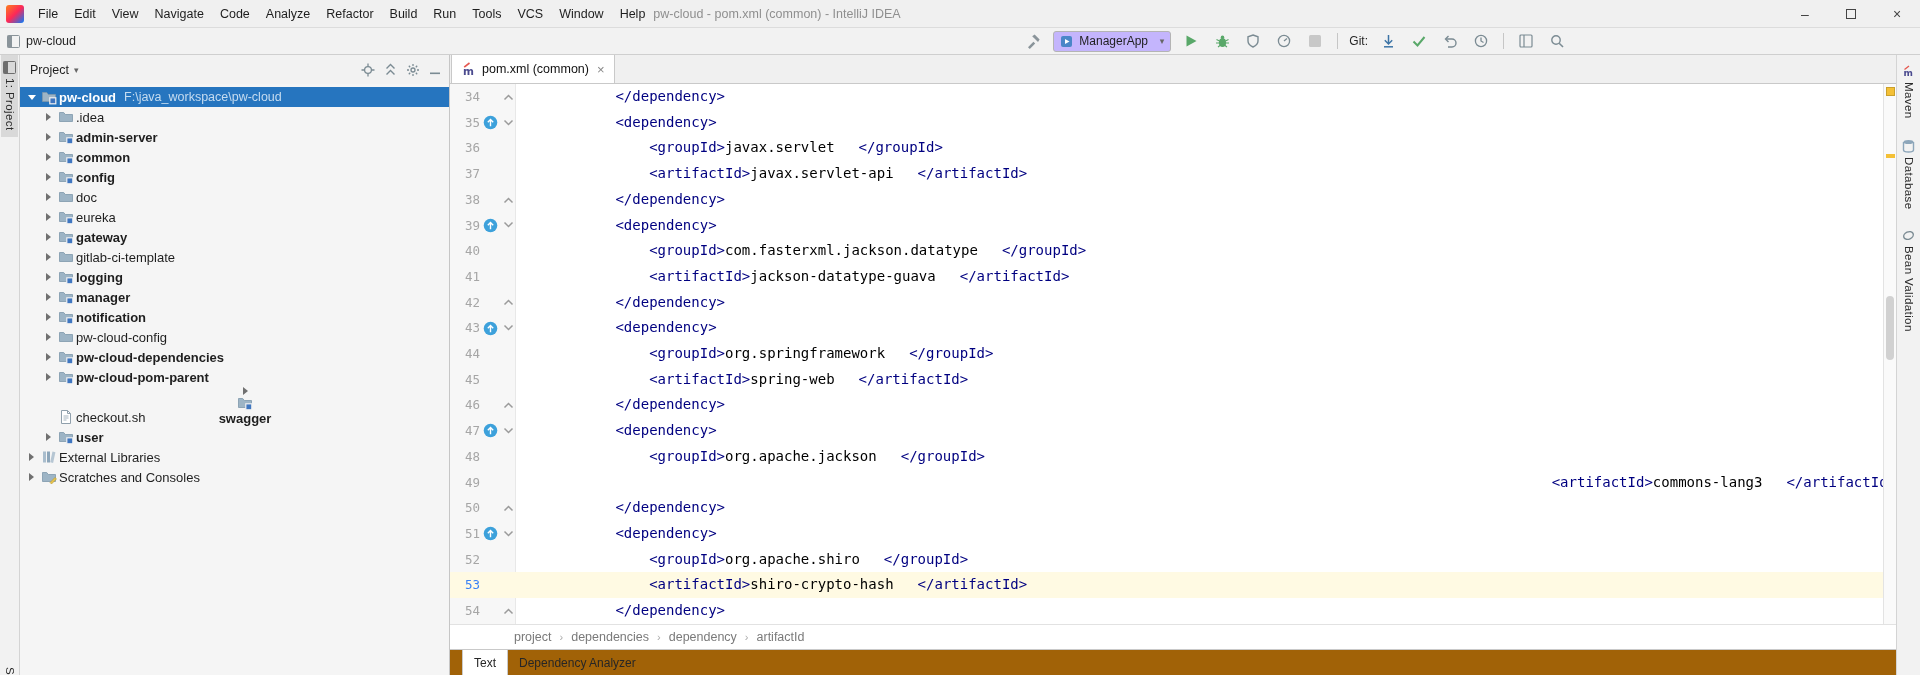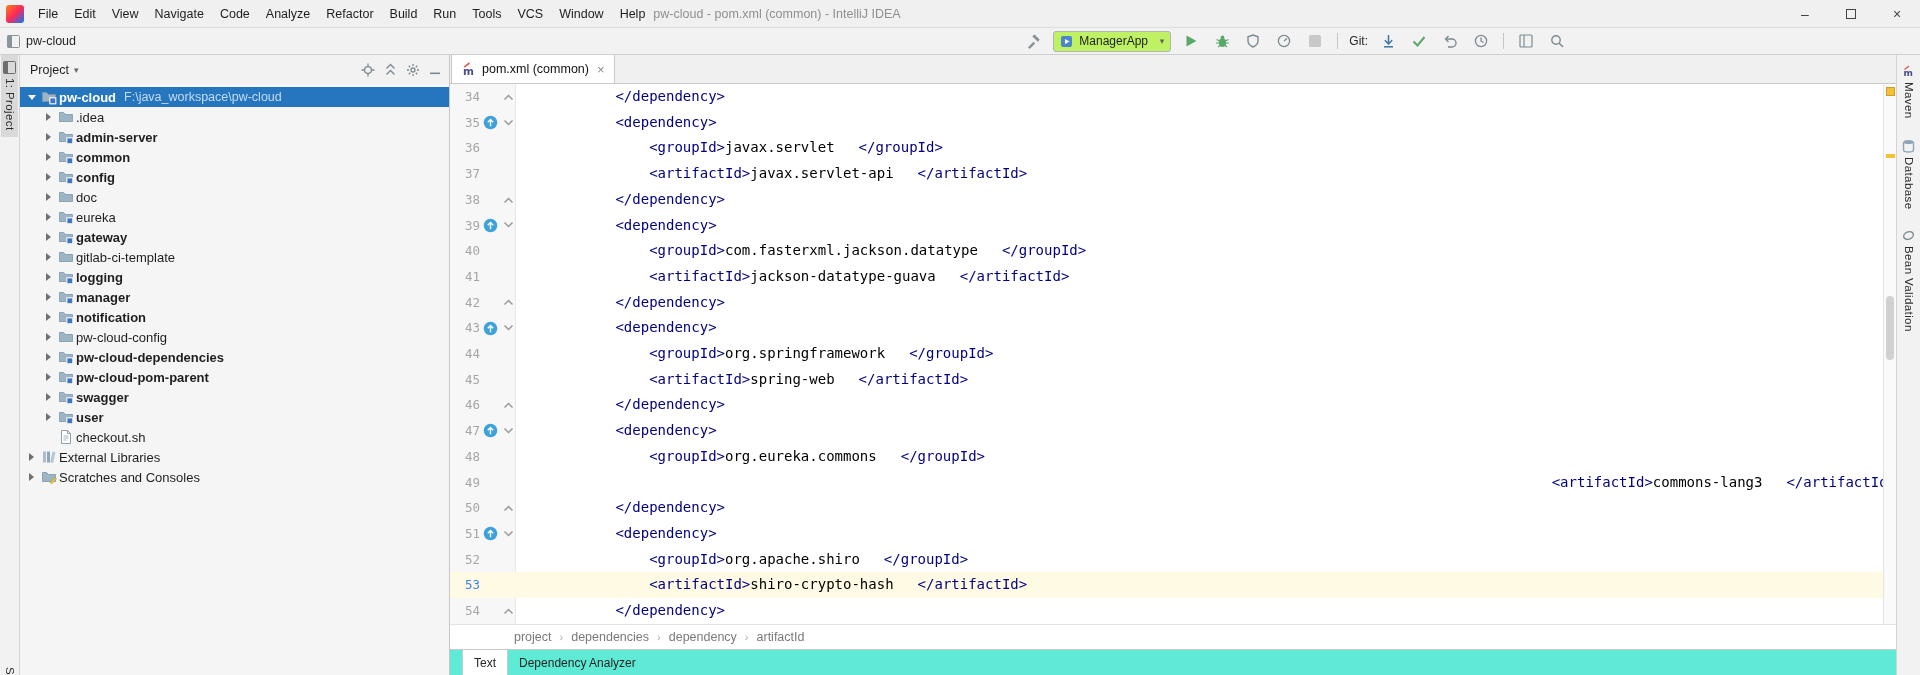--- a/index.html
+++ b/index.html
@@ -15,21 +15,21 @@
   .app-title { color:#8f8f8f; font-size:12.5px; white-space:nowrap; }
   .win-controls { margin-left:auto; display:flex; height:100%; }
   .win-btn { width:46px; height:100%; display:flex; align-items:center; justify-content:center; color:#444; font-size:14px; }
   .win-max-glyph { width:10px; height:10px; border:1px solid #444; display:inline-block; }
 
   
   .toolbar { height:27px; background:#f2f2f2; border-bottom:1px solid #cfcfcf; display:flex; align-items:center; padding:0 0 0 7px; flex:none; }
   .nav-crumb { display:flex; align-items:center; gap:6px; font-size:12.5px; color:#262626; }
   .tb-right { margin-left:auto; display:flex; align-items:center; gap:9px; padding-right:352px; }
   .tb-icon { width:22px; height:22px; display:flex; align-items:center; justify-content:center; border-radius:3px; }
-  .run-combo { display:flex; align-items:center; gap:6px; border:1px solid #b4b4b4; background:#bef264; border-radius:3px;
+  .run-combo { display:flex; align-items:center; gap:6px; border:1px solid #b4b4b4; background:#c4b5fd; border-radius:3px;
                height:21px; padding:0 6px; font-size:12px; min-width:118px; }
   .combo-caret { margin-left:auto; color:#666; font-size:9px; }
   .tb-sep { width:1px; height:16px; background:#c6c6c6; margin:0 2px; }
   .git-label { font-size:12px; color:#262626; }
 
   
   .main { flex:1; display:flex; min-height:0; }
 
   .strip { background:#f2f2f2; flex:none; }
   .strip-left { width:20px; border-right:1px solid #d4d4d4; display:flex; flex-direction:column; align-items:center;
@@ -76,21 +76,21 @@
 
   .estripe { position:absolute; top:0; right:0; bottom:0; width:13px; background:#fafafa; border-left:1px solid #e3e3e3; z-index:3; }
   .stripe-square { position:absolute; top:3px; left:2px; width:9px; height:9px; background:#f4c036; border:1px solid #caa02c; }
   .stripe-mark { position:absolute; top:70px; left:2px; width:9px; height:4px; background:#f4c036; }
   .scroll-thumb { position:absolute; top:212px; left:2px; width:8px; height:64px; background:rgba(0,0,0,.16); border-radius:4px; }
 
   .crumbs { height:25px; border-top:1px solid #e2e2e2; background:#fff; display:flex; align-items:center;
             padding-left:64px; gap:8px; font-size:12.5px; color:#7a7a7a; flex:none; }
   .crumb-sep { color:#ababab; font-size:11px; }
 
-  .btabs { height:26px; background:#5eead4; border-top:1px solid #c9c9c9; display:flex; align-items:stretch; padding-left:12px; flex:none; }
+  .btabs { height:26px; background:#a16207; border-top:1px solid #c9c9c9; display:flex; align-items:stretch; padding-left:12px; flex:none; }
   .btab { padding:0 11px; display:flex; align-items:center; font-size:12px; color:#262626; }
   .btab.active { background:#fff; border-left:1px solid #c9c9c9; border-right:1px solid #c9c9c9; }
 
   .strip-right { width:24px; border-left:1px solid #d4d4d4; background:#f2f2f2; display:flex; flex-direction:column;
                  align-items:center; padding-top:10px; gap:20px; flex:none; }
   .rs-btn { display:flex; flex-direction:column; align-items:center; gap:4px; cursor:default; }
 
   svg { display:block; }
 </style>
 </head>
@@ -439,54 +439,54 @@
               <span class="tri-r"></span>
             </span>
             <span class="tree-icon">
               <svg width="16" height="16" viewBox="0 0 16 16">
                 <path d="M1.5 3.5h4.2l1.6 2h7.2v7H1.5z" fill="#9db4c5" stroke="#7e98ab" stroke-width="0.8"></path>
                 <rect x="8.8" y="8.8" width="6" height="6" fill="#3f76c0" stroke="#f2f2f2" stroke-width="1.2"></rect>
               </svg>
             </span>
             <span class="tree-label bold">pw-cloud-pom-parent</span>
           </div>
-          <div class="tree-row" style="padding-left: 21px;">
+          <div class="tree-row" style="padding-left: 21px; flex-direction: column;">
             <span class="tree-arrow">
               <span class="tri-r"></span>
             </span>
             <span class="tree-icon">
               <svg width="16" height="16" viewBox="0 0 16 16">
                 <path d="M1.5 3.5h4.2l1.6 2h7.2v7H1.5z" fill="#9db4c5" stroke="#7e98ab" stroke-width="0.8"></path>
                 <rect x="8.8" y="8.8" width="6" height="6" fill="#3f76c0" stroke="#f2f2f2" stroke-width="1.2"></rect>
               </svg>
             </span>
             <span class="tree-label bold">swagger</span>
-          </div>
-          <div class="tree-row" style="padding-left: 21px;">
-            <span class="tree-arrow">
-              <span class="tri-r"></span>
-            </span>
-            <span class="tree-icon">
-              <svg width="16" height="16" viewBox="0 0 16 16">
-                <path d="M1.5 3.5h4.2l1.6 2h7.2v7H1.5z" fill="#9db4c5" stroke="#7e98ab" stroke-width="0.8"></path>
-                <rect x="8.8" y="8.8" width="6" height="6" fill="#3f76c0" stroke="#f2f2f2" stroke-width="1.2"></rect>
-              </svg>
-            </span>
-            <span class="tree-label bold">user</span>
           </div>
           <div class="tree-row" style="padding-left: 21px;">
             <span class="tree-arrow"></span>
             <span class="tree-icon">
               <svg width="16" height="16" viewBox="0 0 16 16">
                 <path d="M3.5 1.5h6l3 3v10h-9z" fill="#fff" stroke="#90a0ac"></path>
                 <path d="M9.5 1.5v3h3" fill="none" stroke="#90a0ac"></path>
                 <path d="M5.5 7h5M5.5 9h5M5.5 11h3" stroke="#a5b3bd" stroke-width="1"></path>
               </svg>
             </span>
             <span class="tree-label">checkout.sh</span>
+          </div>
+          <div class="tree-row" style="padding-left: 21px;">
+            <span class="tree-arrow">
+              <span class="tri-r"></span>
+            </span>
+            <span class="tree-icon">
+              <svg width="16" height="16" viewBox="0 0 16 16">
+                <path d="M1.5 3.5h4.2l1.6 2h7.2v7H1.5z" fill="#9db4c5" stroke="#7e98ab" stroke-width="0.8"></path>
+                <rect x="8.8" y="8.8" width="6" height="6" fill="#3f76c0" stroke="#f2f2f2" stroke-width="1.2"></rect>
+              </svg>
+            </span>
+            <span class="tree-label bold">user</span>
           </div>
           <div class="tree-row" style="padding-left: 4px;">
             <span class="tree-arrow">
               <span class="tri-r"></span>
             </span>
             <span class="tree-icon">
               <svg width="16" height="16" viewBox="0 0 16 16">
                 <rect x="2" y="2.5" width="3" height="11" fill="#a9bdcd"></rect>
                 <rect x="6" y="2.5" width="3" height="11" fill="#8da6ba"></rect>
                 <rect x="10.3" y="2.8" width="3" height="11" fill="#b6c6d3" transform="rotate(12 11.8 8.3)"></rect>
@@ -659,21 +659,21 @@
                 <svg width="11" height="8" viewBox="0 0 11 8">
                   <polyline points="1.5,1.5 5.5,5.5 9.5,1.5" fill="none" stroke="#9b9b9b" stroke-width="1.5"></polyline>
                 </svg>
               </span>
               <span class="codeln" style="padding-left: calc(8ch + 8px);"><span class="tok-tag">&lt;dependency&gt;</span></span>
             </div>
             <div class="cl">
               <span class="ln">48</span>
               <span class="gut"></span>
               <span class="fold"></span>
-              <span class="codeln" style="padding-left: calc(12ch + 8px);"><span class="tok-tag">&lt;groupId&gt;</span><span class="tok-text">org.eureka.commons</span><span class="tok-tag">&lt;/groupId&gt;</span></span>
+              <span class="codeln" style="padding-left: calc(12ch + 8px);"><span class="tok-tag">&lt;groupId&gt;</span><span class="tok-text">org.apache.jackson</span><span class="tok-tag">&lt;/groupId&gt;</span></span>
             </div>
             <div class="cl">
               <span class="ln">49</span>
               <span class="gut"></span>
               <span class="fold"></span>
               <span class="codeln" style="padding-left: calc(12ch + 8px); text-align: right;"><span class="tok-tag">&lt;artifactId&gt;</span><span class="tok-text">commons-lang3</span><span class="tok-tag">&lt;/artifactId&gt;</span></span>
             </div>
             <div class="cl">
               <span class="ln">50</span>
               <span class="gut"></span>

